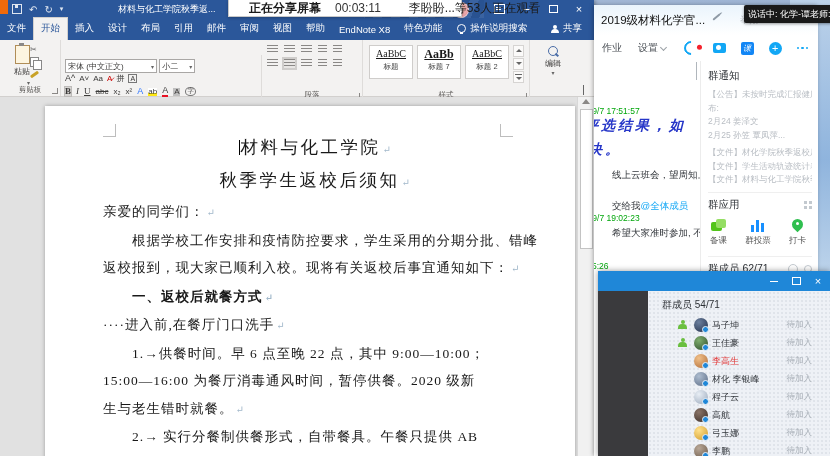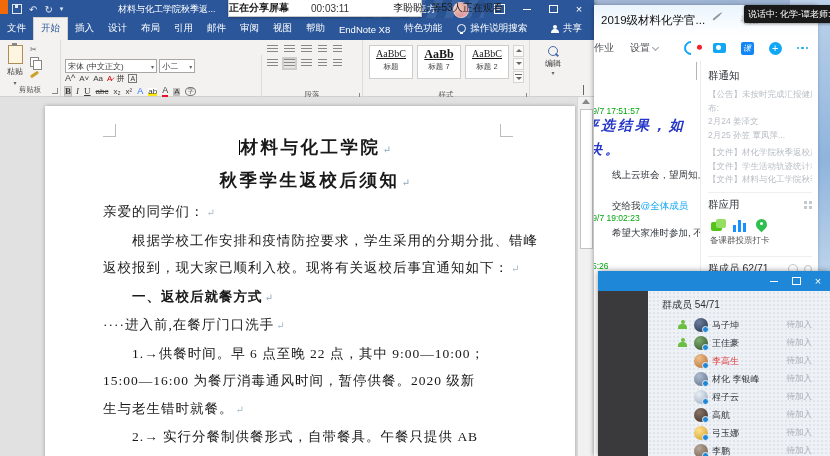--- a/index.html
+++ b/index.html
@@ -24,41 +24,41 @@
   .w-avatar{position:absolute;left:453px;top:2px;width:14px;height:14px;border-radius:50%;
     background:radial-gradient(circle at 35% 35%,#ffd9c4,#e89aa0 70%,#b06a7a);border:1px solid rgba(255,255,255,.5);}
   .w-ctl{position:absolute;top:0;height:18px;display:flex;align-items:center;justify-content:center;color:#fff;z-index:2;}
   .ic-ribbonopt{width:9px;height:8px;border:1px solid #fff;position:relative;}
   .ic-ribbonopt::after{content:"";position:absolute;left:1px;top:2px;width:5px;height:1px;background:#fff;box-shadow:0 2px 0 #fff;}
   .ic-min{width:8px;height:1px;background:#fff;}
   .ic-max{width:7px;height:6px;border:1px solid #fff;}
   .x-glyph{font-size:11px;line-height:1;}
   
   .share-bar{position:absolute;left:228px;top:0;width:192px;height:16px;background:#fff;border:1px solid #c9c9c9;border-top:none;
-    display:flex;align-items:center;gap:22px;font-size:10px;color:#1a1a1a;z-index:30;padding:0 0;white-space:nowrap;box-shadow:0 1px 3px rgba(0,0,0,.25);}
+    display:flex;align-items:center;gap:14px;font-size:12px;color:#1a1a1a;z-index:30;padding:0 20px;white-space:nowrap;box-shadow:0 1px 3px rgba(0,0,0,.25);}
   .share-bar .tm{color:#333;}
   .share-bar .div{width:1px;height:10px;background:#d0d0d0;}
   
   .w-tabs{position:absolute;left:0;top:18px;right:0;height:22px;background:#2b579a;display:flex;align-items:flex-end;color:#fff;font-size:9.5px;}
   .w-tab{padding:4px 7px 5px;white-space:nowrap;}
   .w-tab.active{background:#f3f2f1;color:#2b579a;border:1px solid #d2d0ce;border-bottom:none;}
   .tellme{display:flex;align-items:center;gap:4px;padding:4px 8px 5px;}
   .ic-bulb{width:7px;height:7px;border:1px solid #fff;border-radius:50%;position:relative;}
   .ic-bulb::after{content:"";position:absolute;left:2px;top:7px;width:3px;height:2px;background:#fff;}
   .w-share-btn{margin-left:auto;display:flex;align-items:center;gap:4px;padding:4px 12px 5px;}
   .ic-person{width:8px;height:8px;position:relative;}
   .ic-person::before{content:"";position:absolute;left:2px;top:0;width:4px;height:4px;border-radius:50%;background:#fff;}
   .ic-person::after{content:"";position:absolute;left:0;top:4px;width:8px;height:4px;border-radius:4px 4px 0 0;background:#fff;}
   
   .ribbon{position:absolute;left:0;top:40px;right:0;height:56px;background:#f3f2f1;border-bottom:1px solid #d2d0ce;display:flex;font-size:8px;color:#3b3a39;}
   .rgroup{position:relative;border-right:1px solid #dedcda;height:100%;}
   .rlabel{position:absolute;bottom:1px;left:0;right:0;text-align:center;color:#605e5c;font-size:7.5px;}
   .dlg{position:absolute;right:2px;bottom:2px;width:5px;height:5px;border-right:1px solid #8a8886;border-bottom:1px solid #8a8886;}
   .g-clip{width:60px;display:flex;}
-  .paste-big{width:30px;display:flex;flex-direction:column;align-items:center;padding-top:5px;gap:2px;}
+  .paste-big{width:30px;display:flex;flex-direction:column;align-items:flex-end;padding-top:5px;gap:2px;}
   .ic-clipboard{width:13px;height:17px;background:#fdf5e0;border:1px solid #b08d57;position:relative;}
   .ic-clipboard::before{content:"";position:absolute;left:3px;top:-3px;width:5px;height:3px;background:#8a8886;}
   .clip-side{display:flex;flex-direction:column;gap:3px;padding-top:6px;}
   .ic-scissors{font-size:8px;color:#666;line-height:1;}
   .ic-copy{width:7px;height:8px;border:1px solid #888;position:relative;background:#fff;}
   .ic-copy::after{content:"";position:absolute;left:2px;top:2px;width:7px;height:8px;border:1px solid #888;background:#fff;}
   .ic-brush{width:9px;height:3px;background:#c9a227;transform:rotate(-35deg);margin-top:3px;border-radius:1px;}
   .g-font{width:192px;padding:4px 4px 0;margin-top:15px;}
   .combo{display:inline-flex;align-items:center;justify-content:space-between;background:#fff;border:1px solid #a9a7a5;height:12px;font-size:8px;padding:0 2px;vertical-align:top;}
   .combo .car{font-size:6px;color:#666;margin-left:2px;}
@@ -99,38 +99,38 @@
   .ribbon-collapse{position:absolute;right:4px;bottom:3px;width:7px;height:7px;}
   .chev-up{width:5px;height:5px;border-left:1px solid #666;border-top:1px solid #666;transform:rotate(45deg);}
   
   .doc-area{position:absolute;left:0;top:97px;width:578px;bottom:0;background:#e1e1e1;overflow:hidden;}
   .page{position:absolute;left:45px;top:9px;width:530px;height:600px;background:#fff;box-shadow:0 0 4px rgba(0,0,0,.3);}
   .cropmark{position:absolute;width:12px;height:12px;}
   .cropmark.l{left:58px;top:18px;border-right:1px solid #bdbdbd;border-bottom:1px solid #bdbdbd;}
   .cropmark.r{right:62px;top:18px;border-left:1px solid #bdbdbd;border-bottom:1px solid #bdbdbd;}
   .doc-content{position:absolute;left:58px;right:46px;top:26px;font-family:"Liberation Serif","DejaVu Serif",serif;color:#191919;}
   .dline{font-size:13.5px;letter-spacing:1px;line-height:27.5px;white-space:nowrap;}
-  .dline.tt{font-size:17.5px;font-weight:bold;letter-spacing:2.5px;text-align:center;line-height:30px;}
+  .dline.tt{font-size:17.5px;font-weight:normal;letter-spacing:2.5px;text-align:center;line-height:30px;}
   .dline.b{font-weight:bold;}
   .dline.ind{padding-left:29px;}
   .pmark::after{content:"↵";color:#9fb6c9;font-size:10px;margin-left:2px;}
   .caret-line{display:inline-block;width:1px;height:15px;background:#000;vertical-align:-2px;margin-right:1px;}
   
   .v-scroll{position:absolute;right:0;top:97px;width:16px;bottom:0;background:#f1f1f1;border-left:1px solid #d8d8d8;}
   .vs-arrow{position:absolute;top:2px;left:4px;width:0;height:0;border-left:4px solid transparent;border-right:4px solid transparent;border-bottom:5px solid #8a8886;}
   .vs-thumb{position:absolute;left:2px;top:12px;width:11px;height:138px;background:#fff;border:1px solid #c3c3c3;}
   
   .qq{position:absolute;left:594px;top:5px;width:224px;height:451px;background:#fff;overflow:hidden;box-shadow:-1px 0 4px rgba(0,0,0,.3);}
   .qq-head{position:absolute;left:0;top:0;right:0;height:30px;background:linear-gradient(180deg,#eaf4fc,#ffffff);}
   .qq-title{position:absolute;left:7px;top:8px;font-size:11.5px;color:#111;white-space:nowrap;}
   .ic-pencil{position:absolute;left:118px;top:11px;width:9px;height:2px;background:#8f9aa6;transform:rotate(-40deg);border-radius:1px;}
   .ic-pencil::after{content:"";position:absolute;right:-3px;top:0;width:0;height:0;border-top:1px solid transparent;border-bottom:1px solid transparent;border-left:3px solid #8f9aa6;}
   .qq-report{position:absolute;left:146px;top:9px;font-size:9px;color:#b9bec4;}
   .qq-toolbar{position:absolute;left:0;top:30px;right:0;height:26px;display:flex;align-items:center;font-size:10px;color:#4a4f55;}
-  .qq-homework{margin-left:0;}
+  .qq-homework{margin-left:8px;}
   .qq-settings{margin-left:16px;display:flex;align-items:center;gap:3px;}
   .chev-dn-s{width:4px;height:4px;border-right:1px solid #9aa0a6;border-bottom:1px solid #9aa0a6;transform:rotate(45deg);margin-top:-2px;}
   .qq-icons{margin-left:auto;display:flex;align-items:center;gap:15px;margin-right:10px;}
   .ic-phone{width:10px;height:10px;border:2px solid transparent;border-bottom-color:#12a7f5;border-left-color:#12a7f5;border-radius:50%;transform:rotate(45deg);position:relative;}
   .reddot{position:absolute;right:-3px;top:-4px;width:5px;height:5px;border-radius:50%;background:#f5222d;transform:rotate(-45deg);}
   .ic-video{width:13px;height:10px;background:#12a7f5;border-radius:2px;position:relative;}
   .ic-video::after{content:"";position:absolute;left:3px;top:2px;width:5px;height:5px;border-radius:50%;background:#fff;}
   .ic-course{width:13px;height:13px;background:#1286f5;border-radius:2px;color:#fff;font-size:8px;display:flex;align-items:center;justify-content:center;}
   .ic-add{width:13px;height:13px;background:#12a7f5;border-radius:50%;color:#fff;font-size:11px;line-height:12px;text-align:center;}
   .ic-more{display:flex;gap:2px;}
@@ -147,21 +147,21 @@
   
   .qq-panel{position:absolute;left:106px;top:56px;right:0;bottom:0;border-left:1px solid #ececec;padding:6px 6px 0 7px;background:#fff;}
   .p-title{font-size:10.5px;color:#2d3136;margin:2px 0 5px;display:flex;align-items:center;}
   .p-line{font-size:8.5px;color:#b9bec4;line-height:13.5px;white-space:nowrap;overflow:hidden;}
   .p-hr{height:1px;background:#efefef;margin:5px 0;}
   .ic-grid{margin-left:auto;width:8px;height:8px;background:
     linear-gradient(#c3c9cf,#c3c9cf) 0 0/3px 3px no-repeat,
     linear-gradient(#c3c9cf,#c3c9cf) 5px 0/3px 3px no-repeat,
     linear-gradient(#c3c9cf,#c3c9cf) 0 5px/3px 3px no-repeat,
     linear-gradient(#c3c9cf,#c3c9cf) 5px 5px/3px 3px no-repeat;}
-  .apps-row{display:flex;justify-content:flex-start;padding:2px 6px 4px 2px;}
+  .apps-row{display:flex;justify-content:space-between;padding:2px 6px 4px 2px;}
   .app{display:flex;flex-direction:column;align-items:center;gap:3px;font-size:8.5px;color:#555;}
   .ic-beike{width:15px;height:13px;position:relative;}
   .ic-beike::before{content:"";position:absolute;left:0;top:3px;width:11px;height:9px;background:#52c41a;border-radius:2px;}
   .ic-beike::after{content:"";position:absolute;left:5px;top:0;width:10px;height:9px;background:#95de64;border-radius:2px;}
   .ic-vote{width:14px;height:13px;display:flex;align-items:flex-end;gap:2px;}
   .ic-vote i{width:3px;background:#1890ff;display:block;}
   .ic-vote i:nth-child(1){height:7px;}
   .ic-vote i:nth-child(2){height:12px;}
   .ic-vote i:nth-child(3){height:9px;}
   .ic-daka{width:13px;height:13px;position:relative;}

